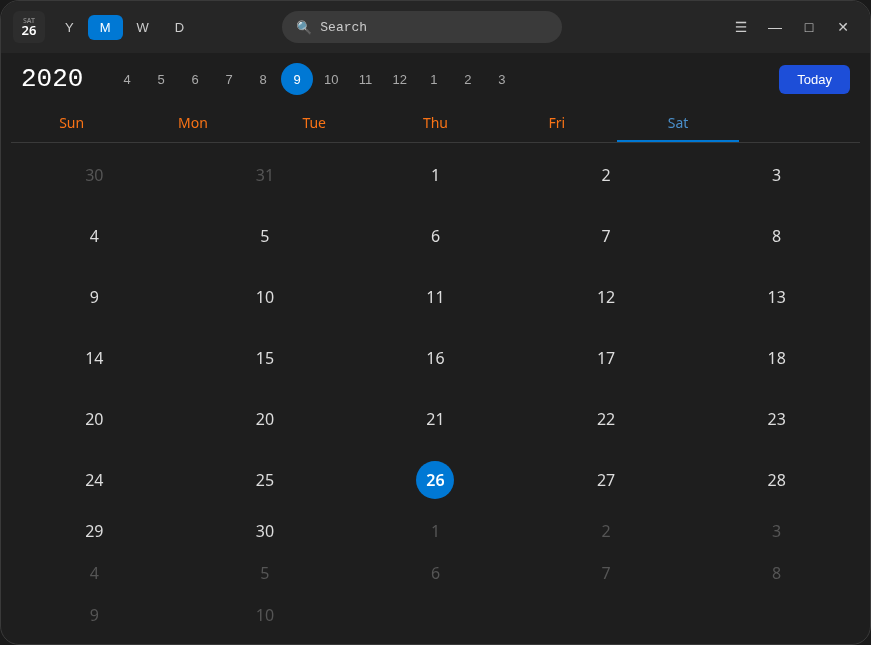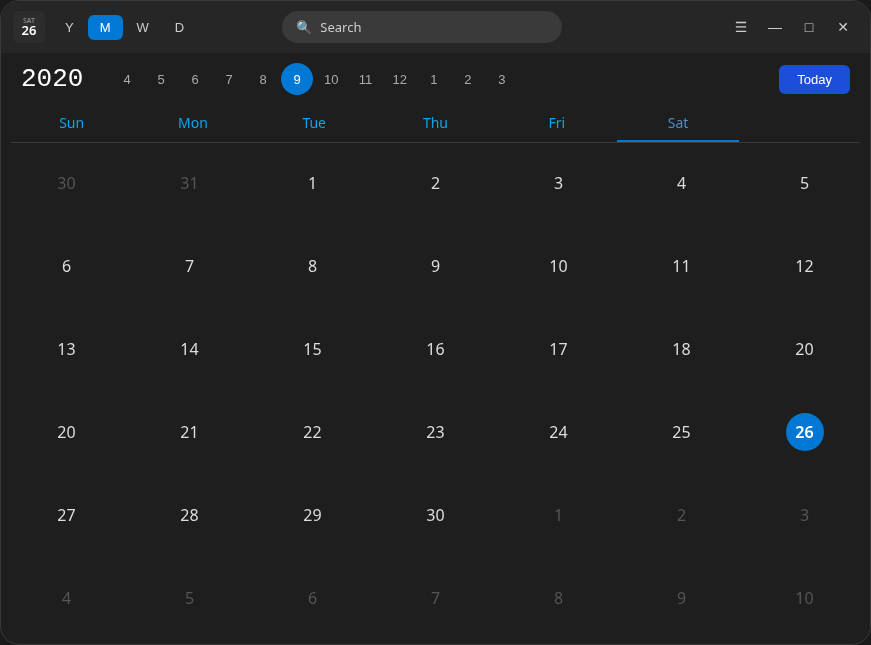--- a/index.html
+++ b/index.html
@@ -89,20 +89,21 @@
       gap: 8px;
       margin: 0 auto;
     }
     .search-icon-svg {
       color: #888;
       font-size: 13px;
     }
     .search-text {
       color: #ccc;
       font-size: 13px;
+      font-family: Liberation Mono, monospace;
     }
     .window-controls {
       display: flex;
       gap: 4px;
       margin-left: auto;
     }
     .win-btn {
       width: 30px;
       height: 24px;
       background: transparent;
@@ -179,33 +180,33 @@
     .day-headers {
       display: grid;
       grid-template-columns: repeat(7, 1fr);
       border-bottom: 1px solid #3a3a3a;
       margin-bottom: 4px;
     }
     .day-header {
       text-align: center;
       padding: 8px 0;
       font-size: 14px;
-      color: #0ea5e9;
+      color: #f97316;
       font-weight: 400;
     }
     .day-header.sat {
       color: #4a8fca;
       border-bottom: 2px solid #0078d4;
     }
     .calendar-grid {
       display: grid;
-      grid-template-columns: repeat(7, 1fr);
+      grid-template-columns: repeat(5, 1fr);
       grid-template-rows: repeat(6, 1fr);
       flex: 1;
-      gap: 12px;
+      gap: 4px;
     }
     .cal-cell {
       display: flex;
       align-items: center;
       justify-content: center;
       cursor: pointer;
     }
     .day-num {
       width: 38px;
       height: 38px;

